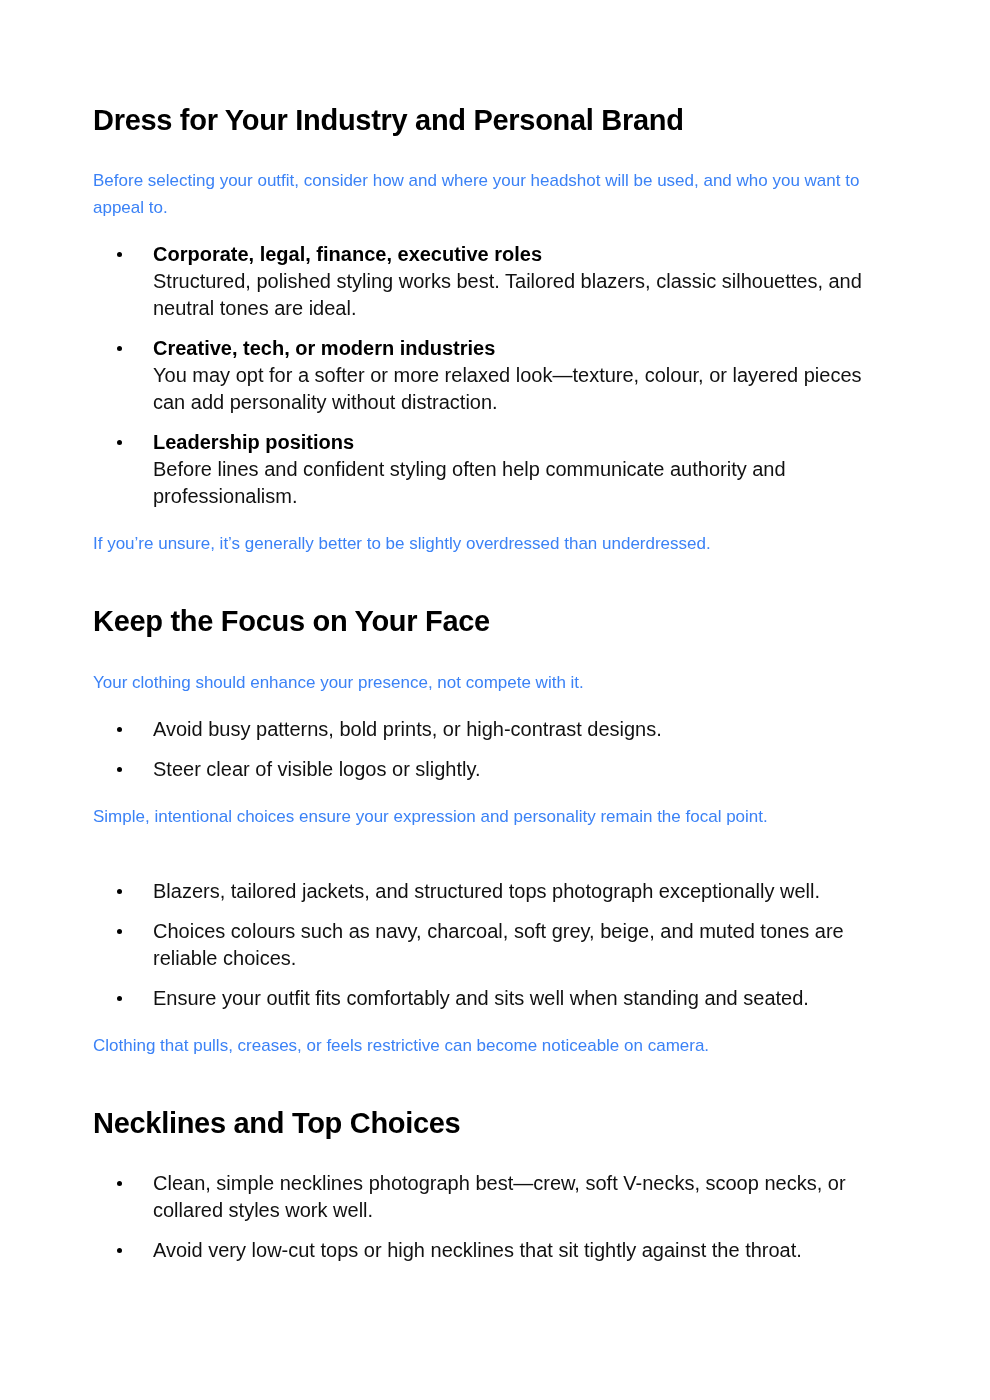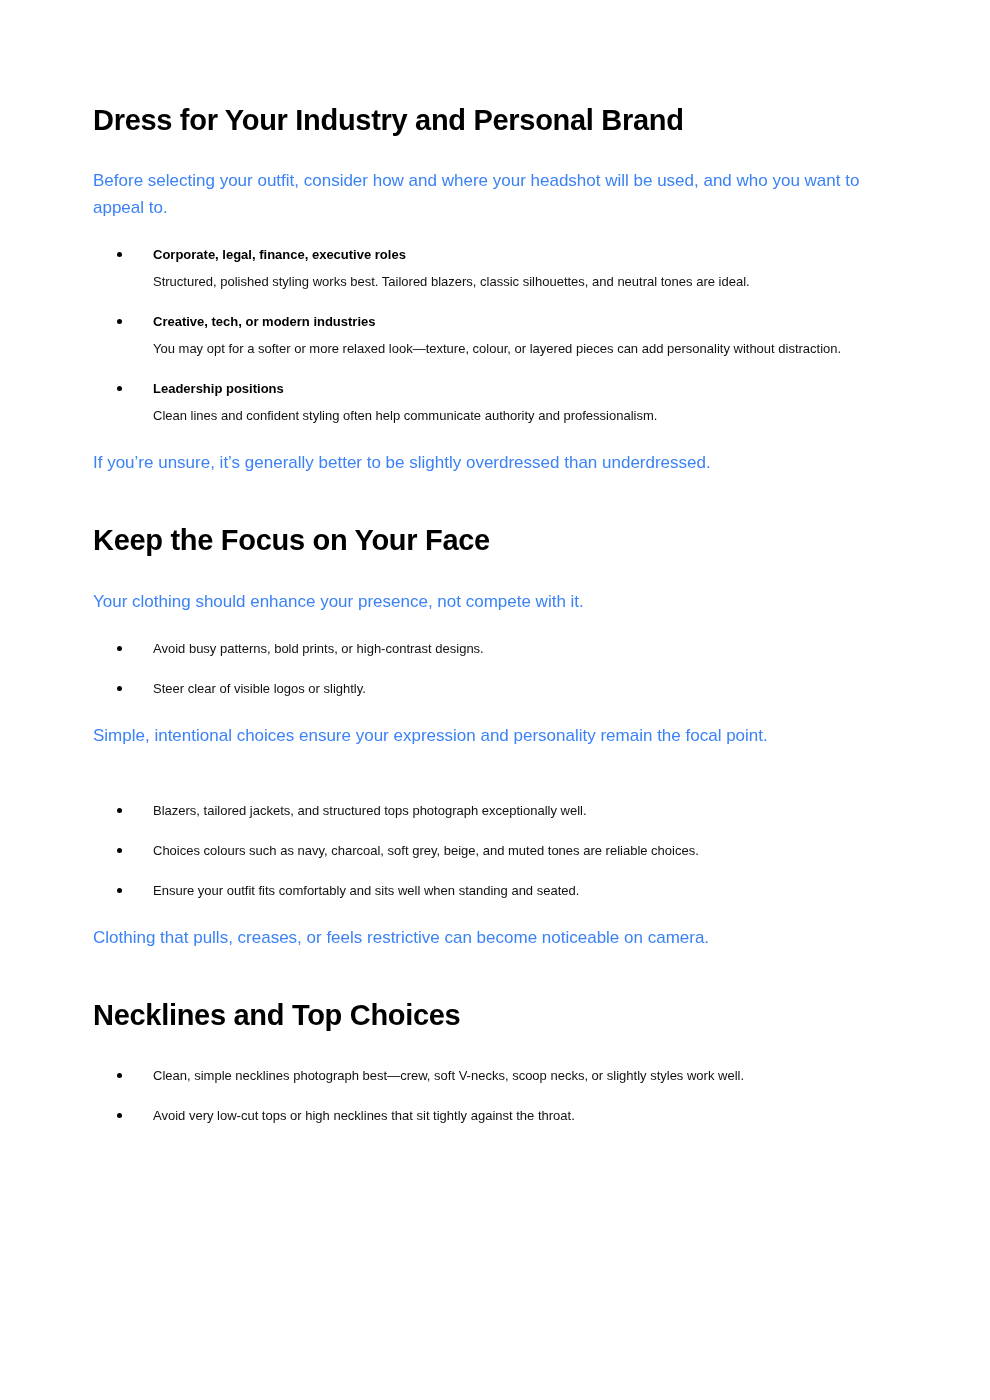--- a/index.html
+++ b/index.html
@@ -40,21 +40,21 @@
   }
   ul.bullet-list {
     list-style: none;
     margin: 6px 0 20px 0;
     padding: 0;
   }
   ul.bullet-list li {
     position: relative;
     padding-left: 60px;
     margin: 0 0 13px 0;
-    font-size: 13px;
+    font-size: 20px;
     line-height: 27px;
     color: #111111;
   }
   ul.bullet-list li::before {
     content: "";
     position: absolute;
     left: 24px;
     top: 11px;
     width: 5px;
     height: 5px;
@@ -82,21 +82,21 @@
       <li>
         <span class="li-title">Corporate, legal, finance, executive roles</span>
         <span class="li-text">Structured, polished styling works best. Tailored blazers, classic silhouettes, and neutral tones are ideal.</span>
       </li>
       <li>
         <span class="li-title">Creative, tech, or modern industries</span>
         <span class="li-text">You may opt for a softer or more relaxed look—texture, colour, or layered pieces can add personality without distraction.</span>
       </li>
       <li>
         <span class="li-title">Leadership positions</span>
-        <span class="li-text">Clean lines and confident styling often help communicate authority and professionalism.</span>
+        <span class="li-text">Before lines and confident styling often help communicate authority and professionalism.</span>
       </li>
     </ul>
     <p class="para">If you’re unsure, it’s generally better to be slightly overdressed than underdressed.</p>
   </div>
 
   <div class="section">
     <h1 class="section-heading">Keep the Focus on Your Face</h1>
     <p class="para">Your clothing should enhance your presence, not compete with it.</p>
     <ul class="bullet-list">
       <li>
@@ -121,21 +121,21 @@
         <span class="li-text">Ensure your outfit fits comfortably and sits well when standing and seated.</span>
       </li>
     </ul>
     <p class="para">Clothing that pulls, creases, or feels restrictive can become noticeable on camera.</p>
   </div>
 
   <div class="section">
     <h1 class="section-heading">Necklines and Top Choices</h1>
     <ul class="bullet-list" style="margin-top: 14px;">
       <li>
-        <span class="li-text">Clean, simple necklines photograph best—crew, soft V-necks, scoop necks, or slightly styles work well.</span>
+        <span class="li-text">Clean, simple necklines photograph best—crew, soft V-necks, scoop necks, or collared styles work well.</span>
       </li>
       <li>
         <span class="li-text">Avoid very low-cut tops or high necklines that sit tightly against the throat.</span>
       </li>
     </ul>
   </div>
 
 </div>
 
 </body></html>

